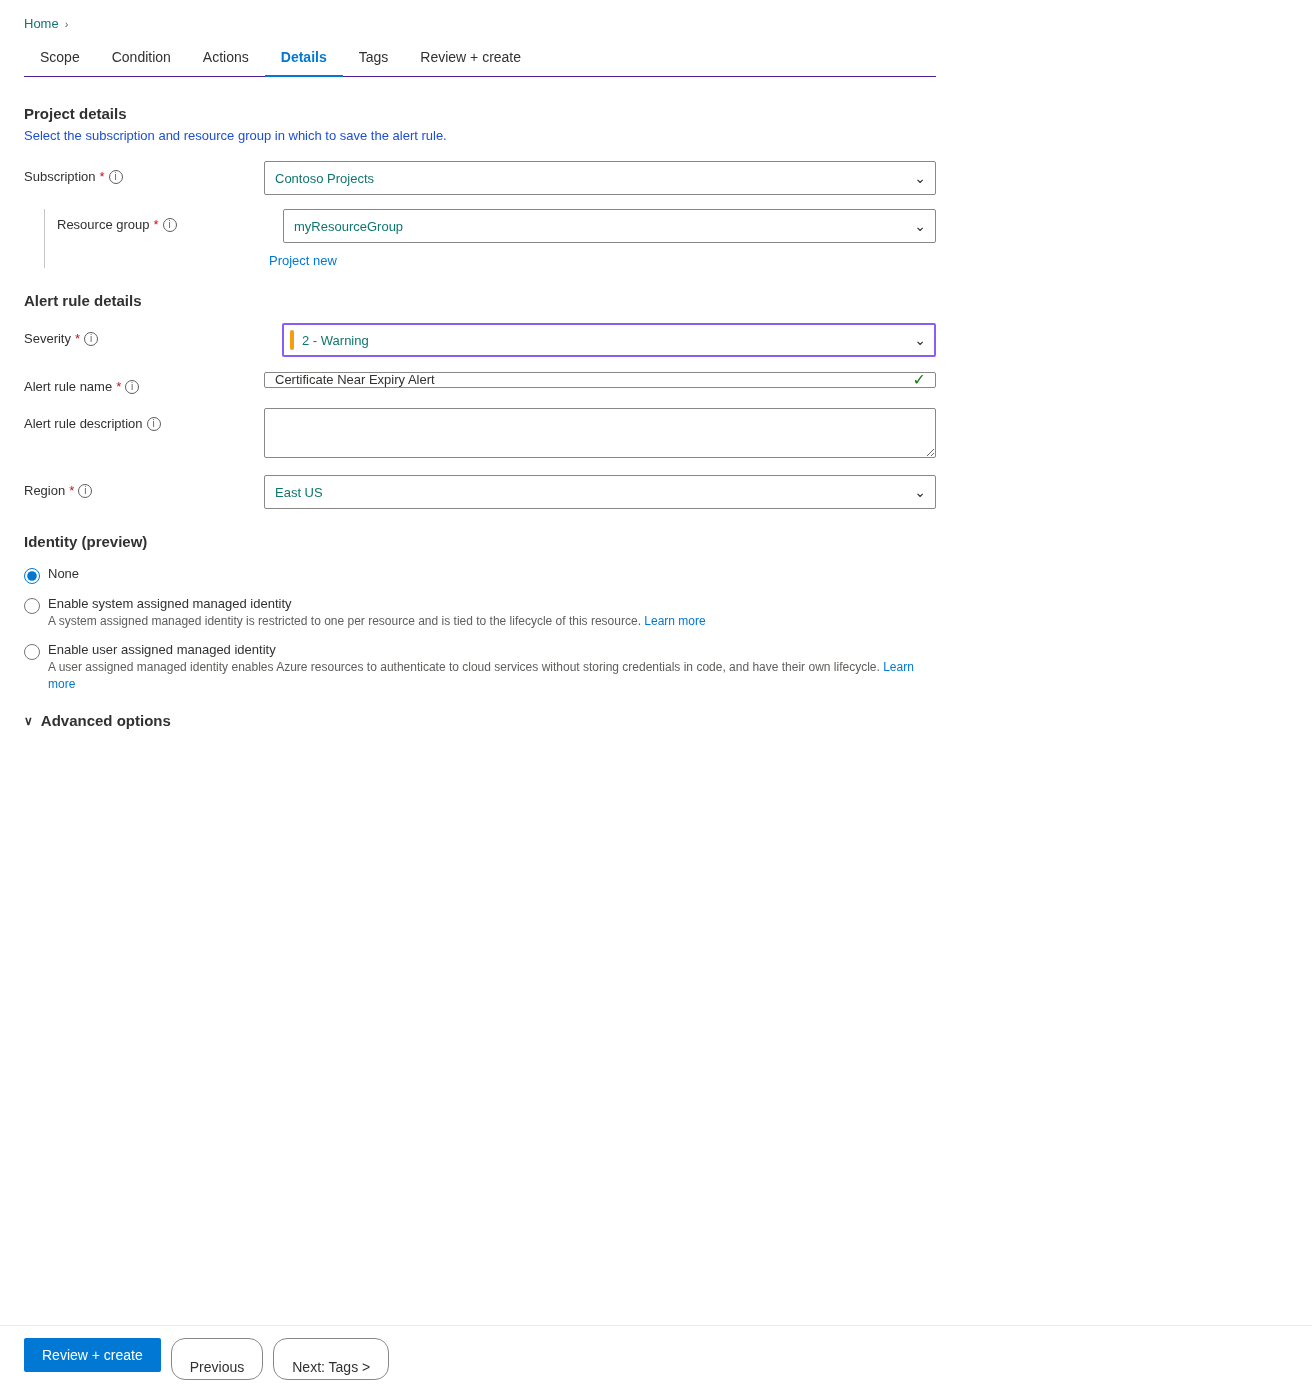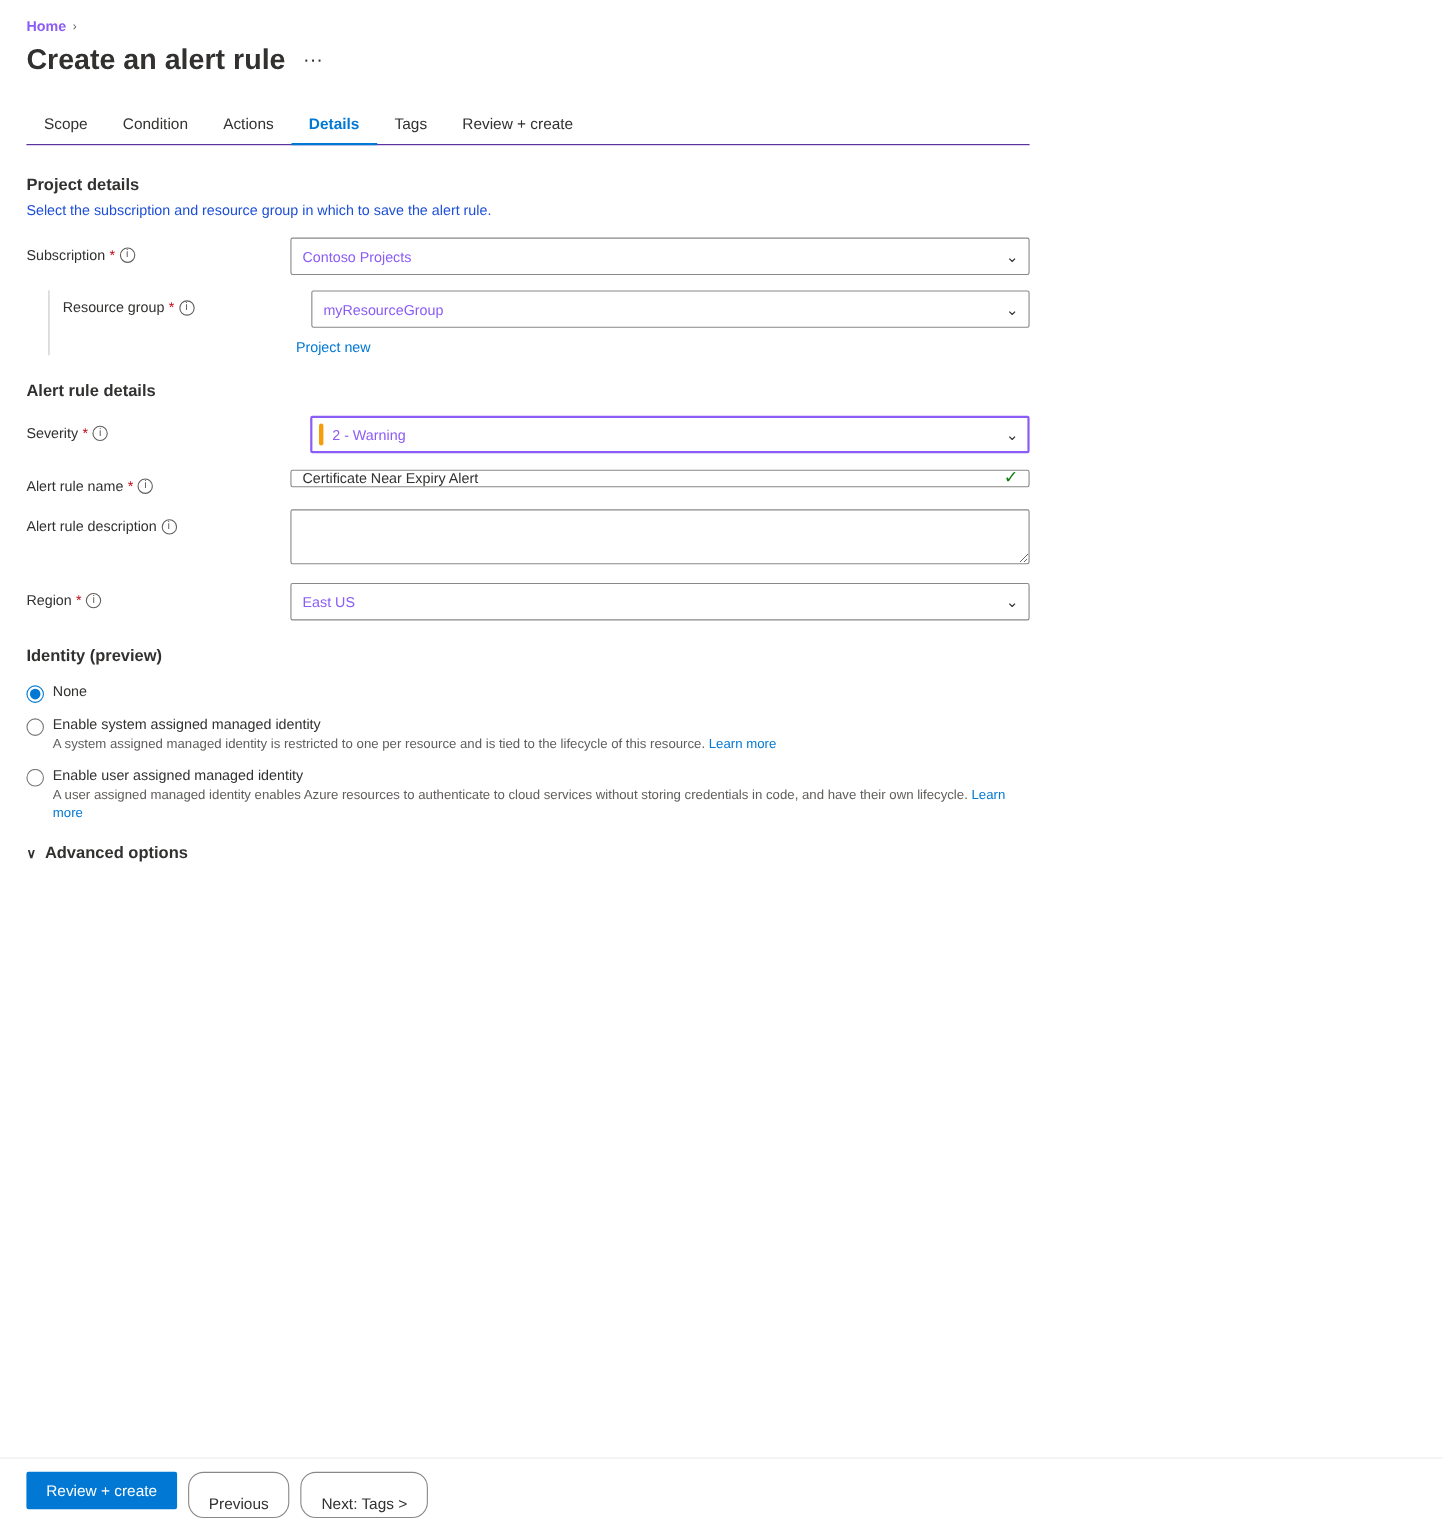--- a/index.html
+++ b/index.html
@@ -16,23 +16,22 @@
       max-width: 960px;
     }
     .breadcrumb {
       display: flex;
       align-items: center;
       gap: 6px;
       margin-bottom: 8px;
       font-size: 13px;
     }
     .breadcrumb a {
-      color: #8b5cf6;
+      color: #0f766e;
       text-decoration: none;
-      font-weight: bold;
     }
     .breadcrumb-separator {
       color: #605e5c;
       font-size: 11px;
     }
     .page-title-row {
       display: flex;
       align-items: center;
       gap: 10px;
       margin-bottom: 24px;
@@ -114,21 +113,21 @@
       color: #605e5c;
       cursor: help;
     }
     .form-field { flex: 1; }
     .form-select {
       width: 100%;
       padding: 6px 32px 6px 10px;
       border: 1px solid #8a8886;
       border-radius: 2px;
       font-size: 13px;
-      color: #8b5cf6;
+      color: #0f766e;
       background: #fff;
       appearance: none;
       cursor: pointer;
       height: 34px;
     }
     .select-wrapper {
       position: relative;
     }
     .select-wrapper::after {
       content: '⌄';
@@ -323,24 +322,20 @@
 </head>
 <body>
 
 <div class="page-wrapper">
 
   <div class="breadcrumb">
     <a href="#">Home</a>
     <span class="breadcrumb-separator">›</span>
   </div>
 
-  <div class="page-title-row">
-    <h1 class="page-title">Create an alert rule</h1>
-    <button class="ellipsis-btn">···</button>
-  </div>
 
   <div class="tabs">
     <button class="tab">Scope</button>
     <button class="tab">Condition</button>
     <button class="tab">Actions</button>
     <button class="tab active">Details</button>
     <button class="tab">Tags</button>
     <button class="tab">Review + create</button>
   </div>
 

